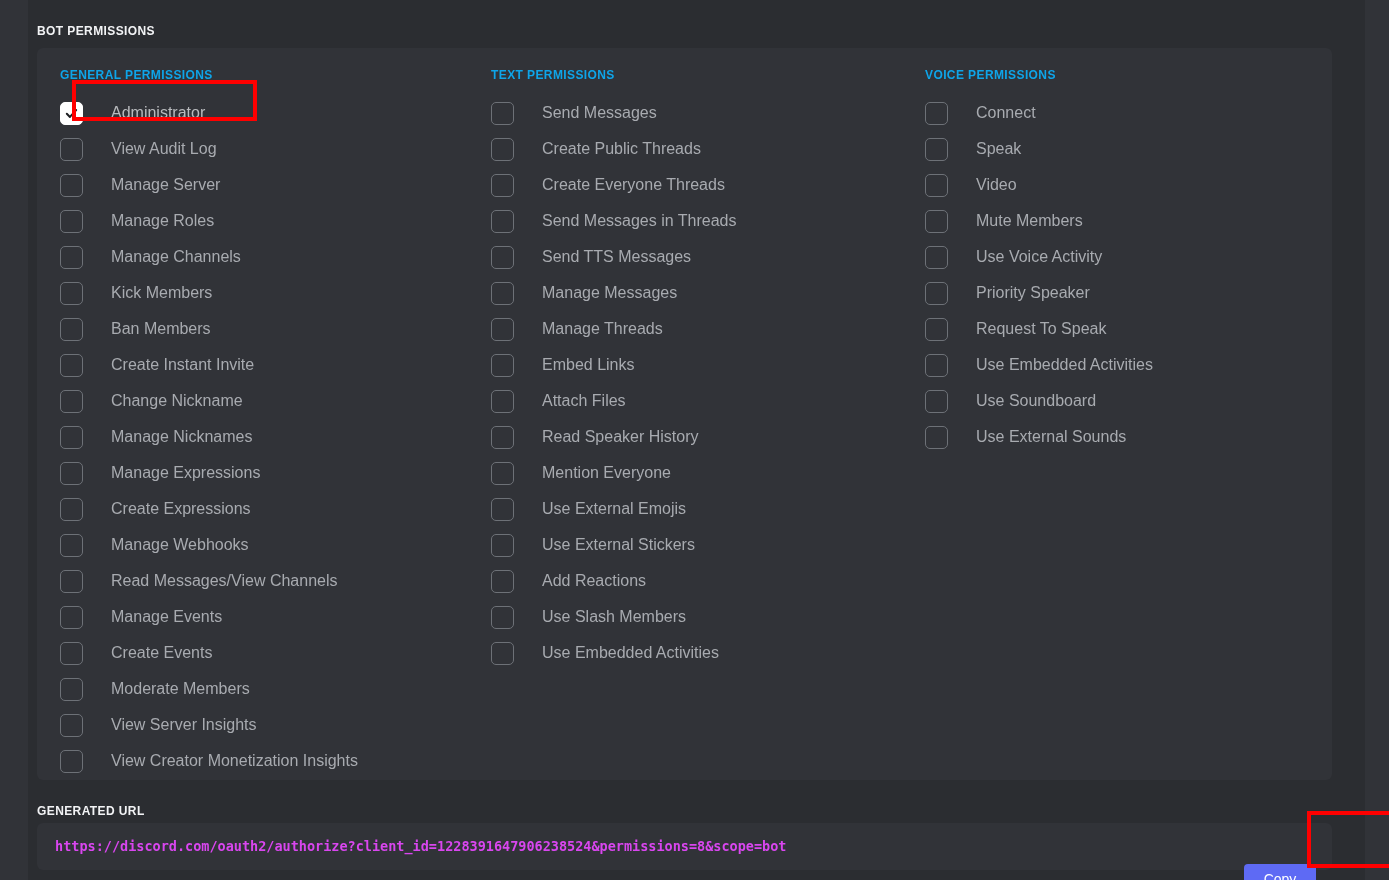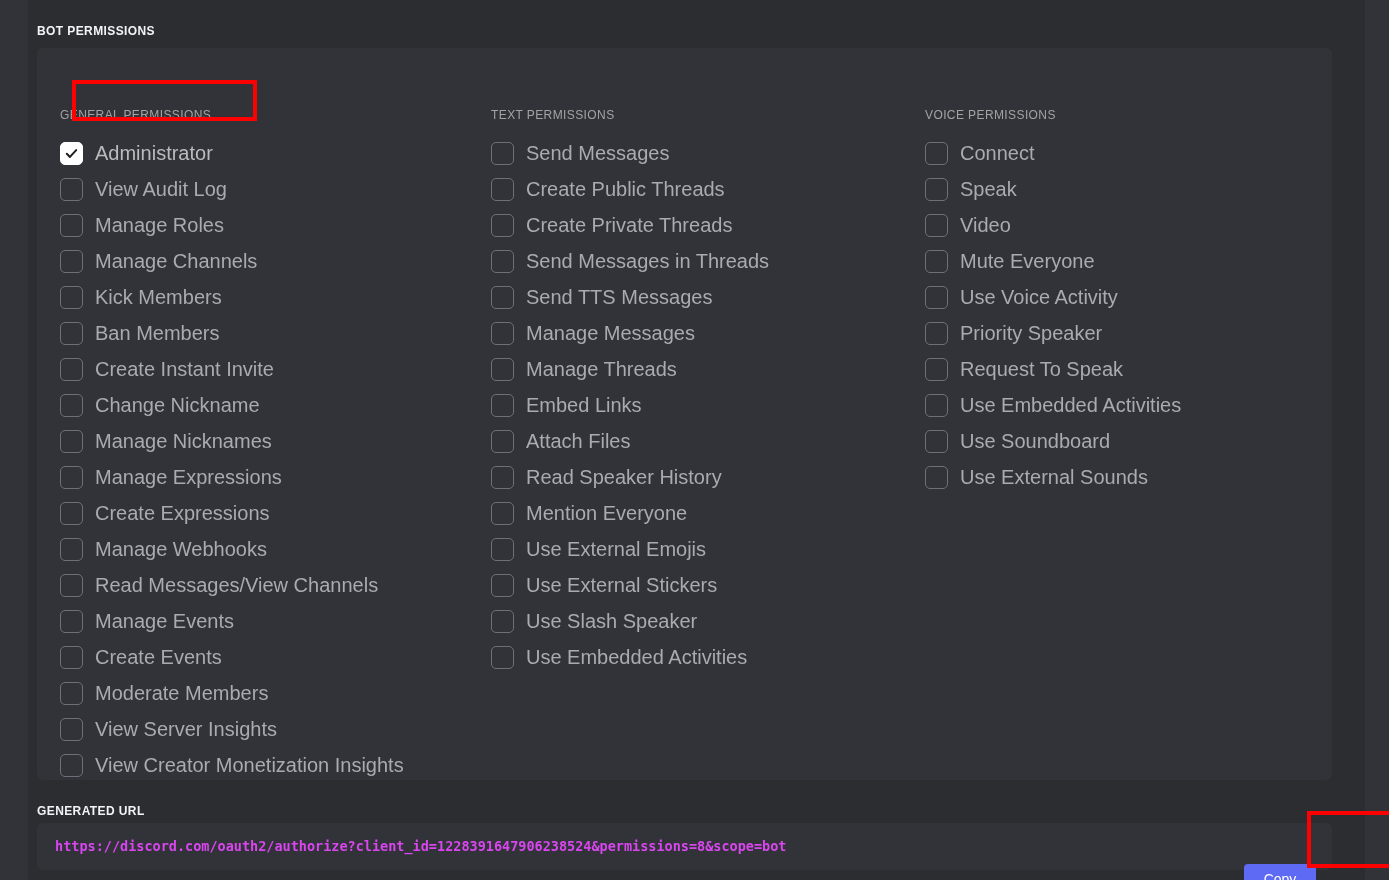--- a/index.html
+++ b/index.html
@@ -83,28 +83,27 @@
   .perm-column {
     box-sizing: border-box;
     padding-top: 20px;
   }
   .perm-column.col-general { width: 432px; padding-left: 23px; }
   .perm-column.col-text    { width: 432px; padding-left: 22px; }
   .perm-column.col-voice   { width: 431px; padding-left: 24px; }
 
   .col-header {
     font-size: 12px;
-    font-weight: normal;
+    font-weight: bold;
     letter-spacing: 0.4px;
-    color: #a3a3a3;
+    color: #0ea5e9;
     text-transform: uppercase;
     margin-bottom: 12px;
     height: 15px;
     line-height: 15px;
-    margin-top: 40px;
   }
 
   .perm-row {
     display: flex;
     align-items: center;
     height: 36px;
   }
   .checkbox {
     width: 23px;
     height: 23px;
@@ -121,22 +120,22 @@
     background: #ffffff;
     border-color: #ffffff;
   }
   .checkbox .tick {
     display: none;
   }
   .checkbox.checked .tick {
     display: block;
   }
   .perm-label {
-    margin-left: 12px;
-    font-size: 20px;
+    margin-left: 28px;
+    font-size: 16px;
     color: #a8abb0;
     white-space: nowrap;
   }
   .perm-row.is-checked .perm-label {
     color: #b9bbbe;
   }
 
   
   #generated-url-label {
     position: absolute;
@@ -232,20 +231,24 @@
                   </svg>
                 </div>
                 <span class="perm-label">Administrator</span>
               </div>
               <div class="perm-row">
                 <div class="checkbox"></div>
                 <span class="perm-label">View Audit Log</span>
               </div>
               <div class="perm-row">
                 <div class="checkbox"></div>
+                <span class="perm-label">Manage Server</span>
+              </div>
+              <div class="perm-row">
+                <div class="checkbox"></div>
                 <span class="perm-label">Manage Roles</span>
               </div>
               <div class="perm-row">
                 <div class="checkbox"></div>
                 <span class="perm-label">Manage Channels</span>
               </div>
               <div class="perm-row">
                 <div class="checkbox"></div>
                 <span class="perm-label">Kick Members</span>
               </div>
@@ -310,21 +313,21 @@
               <div class="perm-row">
                 <div class="checkbox"></div>
                 <span class="perm-label">Send Messages</span>
               </div>
               <div class="perm-row">
                 <div class="checkbox"></div>
                 <span class="perm-label">Create Public Threads</span>
               </div>
               <div class="perm-row">
                 <div class="checkbox"></div>
-                <span class="perm-label">Create Private Threads</span>
+                <span class="perm-label">Create Everyone Threads</span>
               </div>
               <div class="perm-row">
                 <div class="checkbox"></div>
                 <span class="perm-label">Send Messages in Threads</span>
               </div>
               <div class="perm-row">
                 <div class="checkbox"></div>
                 <span class="perm-label">Send TTS Messages</span>
               </div>
               <div class="perm-row">
@@ -354,21 +357,25 @@
               <div class="perm-row">
                 <div class="checkbox"></div>
                 <span class="perm-label">Use External Emojis</span>
               </div>
               <div class="perm-row">
                 <div class="checkbox"></div>
                 <span class="perm-label">Use External Stickers</span>
               </div>
               <div class="perm-row">
                 <div class="checkbox"></div>
-                <span class="perm-label">Use Slash Speaker</span>
+                <span class="perm-label">Add Reactions</span>
+              </div>
+              <div class="perm-row">
+                <div class="checkbox"></div>
+                <span class="perm-label">Use Slash Members</span>
               </div>
               <div class="perm-row">
                 <div class="checkbox"></div>
                 <span class="perm-label">Use Embedded Activities</span>
               </div>
             </div>
         </div>
 
         <div class="perm-column col-voice">
           <div class="col-header">VOICE PERMISSIONS</div>
@@ -380,21 +387,21 @@
               <div class="perm-row">
                 <div class="checkbox"></div>
                 <span class="perm-label">Speak</span>
               </div>
               <div class="perm-row">
                 <div class="checkbox"></div>
                 <span class="perm-label">Video</span>
               </div>
               <div class="perm-row">
                 <div class="checkbox"></div>
-                <span class="perm-label">Mute Everyone</span>
+                <span class="perm-label">Mute Members</span>
               </div>
               <div class="perm-row">
                 <div class="checkbox"></div>
                 <span class="perm-label">Use Voice Activity</span>
               </div>
               <div class="perm-row">
                 <div class="checkbox"></div>
                 <span class="perm-label">Priority Speaker</span>
               </div>
               <div class="perm-row">

